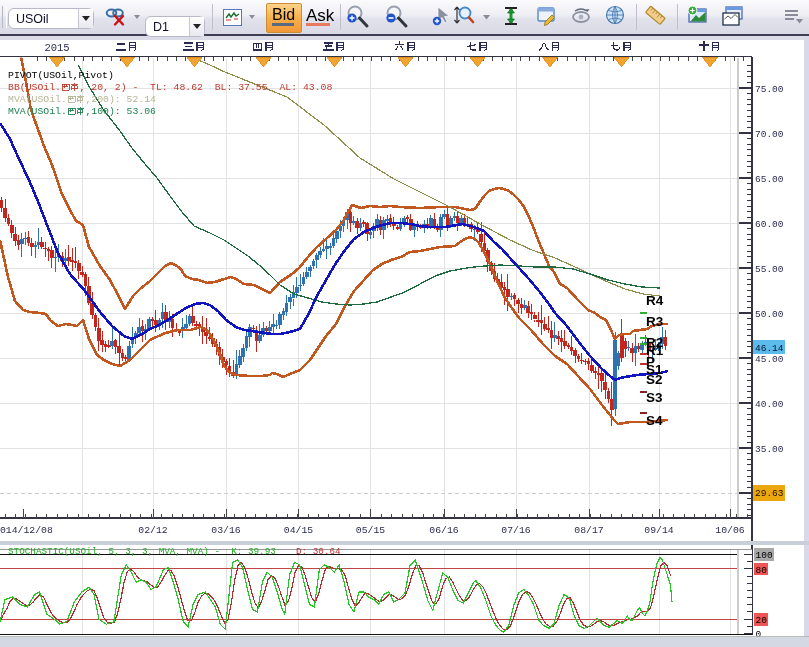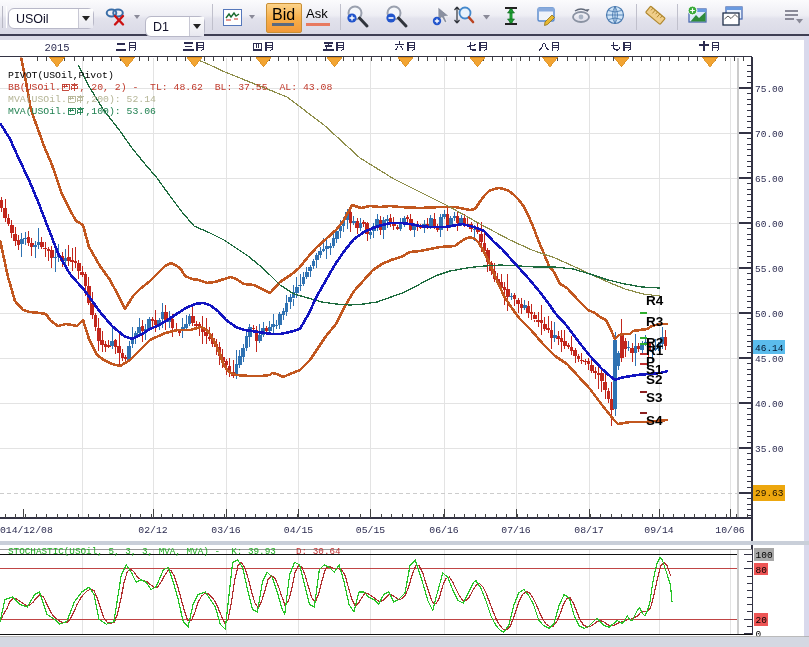--- a/index.html
+++ b/index.html
@@ -501,21 +501,21 @@
  <div class="sep" style="left:212px"></div>
  <div style="position:absolute;left:223px;top:9px;width:17px;height:15px;background:#fff;border:1.5px solid #5577bb"></div>
  <svg width="15" height="11" style="left:224.5px;top:11px">
       <path d="M1 7 L4 3 L6 6 L9 2 L11 5 L14 3" stroke="#1a6b2e" stroke-width="1.4" fill="none"></path>
       <path d="M1 9 L6 9 M9 8 L13 8" stroke="#cc3322" stroke-width="1.2" fill="none"></path>
     </svg>
  <span class="dd" style="left:249px;top:15px"></span>
  <div style="position:absolute;left:266px;top:3px;width:34px;height:28px;background:linear-gradient(#fcd38a,#f7b04a 50%,#f2993a);border:1px solid #c98f35;border-radius:2px"></div>
  <div style="position:absolute;left:272px;top:6px;font-size:16px;color:#000">Bid</div>
  <div style="position:absolute;left:272px;top:23px;width:22px;height:3px;background:#5a6a80"></div>
- <div style="position:absolute;left:306px;top:6px;font-size:13px;color:#000">Ask</div>
+ <div style="position:absolute;left:306px;top:6px;font-size:17px;color:#000">Ask</div>
  <div style="position:absolute;left:306px;top:23px;width:24px;height:3px;background:#e87a60"></div>
  <div class="sep" style="left:340px"></div>
  <svg width="460" height="30" style="left:342px;top:3px" fill="none">
   <g transform="translate(4,2)">
         <circle cx="9" cy="8" r="6.5" stroke="#9aa0ae" stroke-width="2" fill="#f4f6fa"></circle>
         <path d="M13.5 13 L21 21" stroke="#30343c" stroke-width="3" stroke-linecap="round"></path>
         <circle cx="6" cy="13" r="4.6" fill="#2255cc"></circle>
         <path d="M3.5 13 h5 M6 10.5 v5" stroke="#fff" stroke-width="1.4"></path>
       </g>
   <g transform="translate(43,2)">

